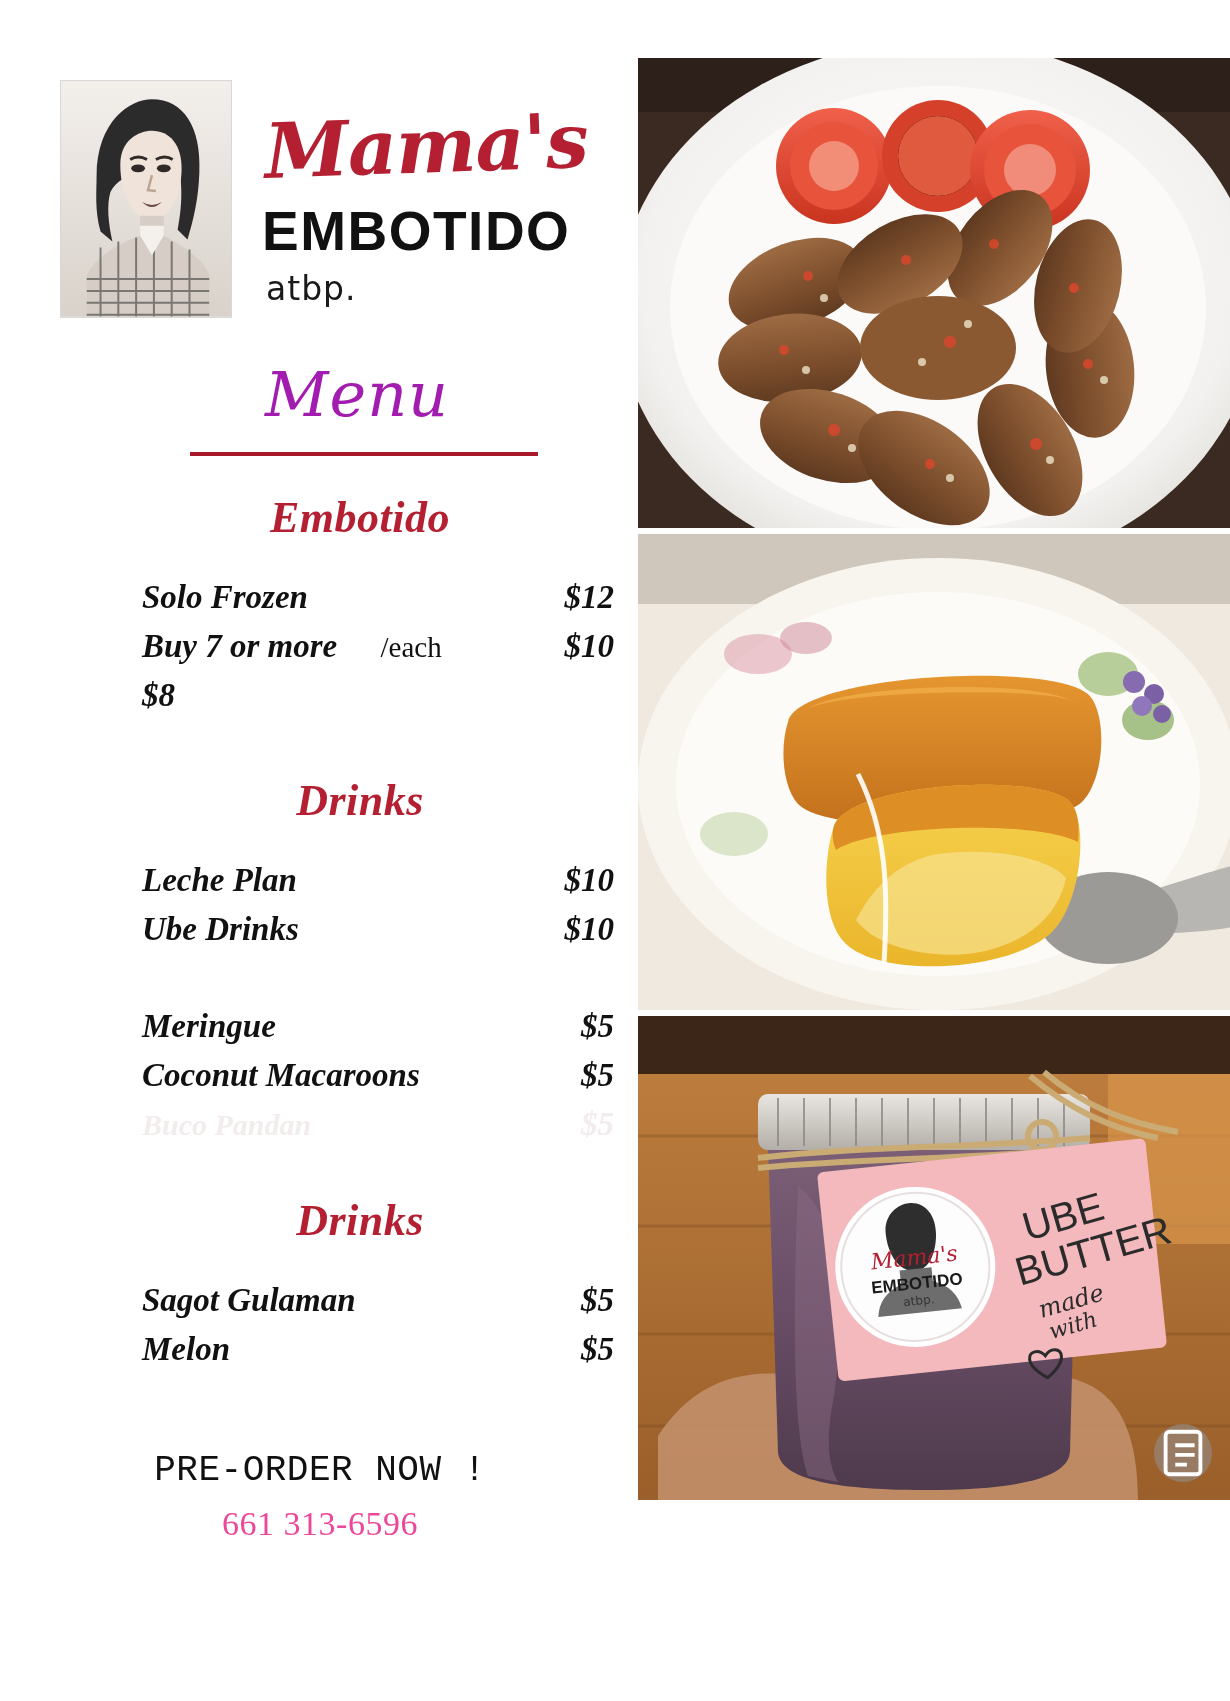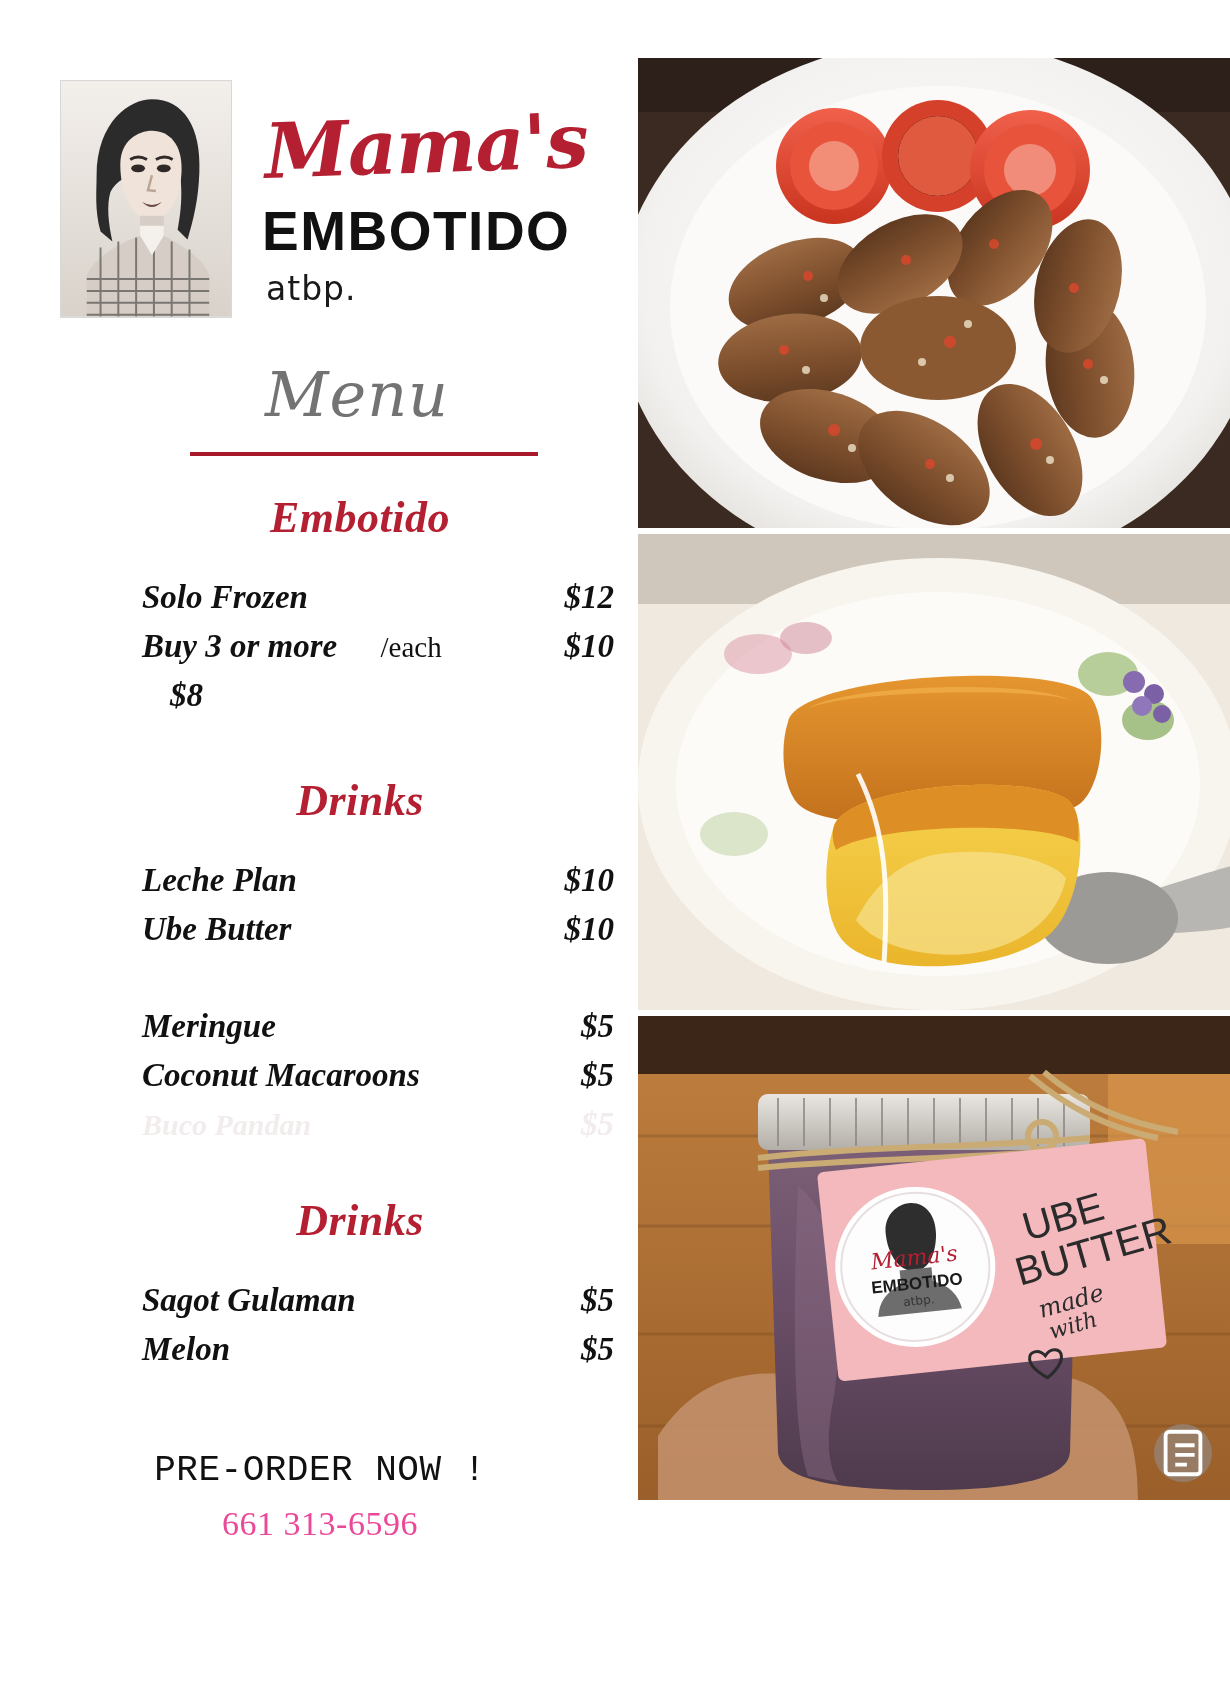--- a/index.html
+++ b/index.html
@@ -75,21 +75,21 @@
     margin: 10px 0 0 10px;
   }
 
   
   .menu-word {
     position: absolute;
     left: 265px; top: 358px;
     font-family: "DejaVu Serif", serif;
     font-style: italic;
     font-size: 62px;
-    color: #737373;
+    color: #a21caf;
     letter-spacing: 1px;
     text-align: center;
   }
   .menu-rule {
     position: absolute;
     left: 190px; top: 452px;
     width: 348px; height: 4px;
     background: #a9192c;
   }
 
@@ -127,21 +127,20 @@
     font-style: normal;
     font-size: 29px;
     margin-left: 35px;
   }
   .row .price {
     font-family: "Liberation Serif", serif;
     font-weight: 700;
     font-style: italic;
     font-size: 33px;
     white-space: nowrap;
-    margin-left: 28px;
   }
   .row.faded { color: #e9dfe0; }
   .row.faded .price { color: #e9dfe0; }
   .row.ghost { color: #f2ecec; font-size: 30px; }
 
   
   .footer {
     position: absolute;
     left: 0; top: 1450px;
     width: 640px;
@@ -232,38 +231,38 @@
   <div class="menu-rule"></div>
 
   <div class="section" style="top:492px;">
     <div class="section-title">Embotido</div>
     <div class="rows">
       <div class="row">
         <span class="item">Solo Frozen</span>
         <span class="price">$12</span>
       </div>
       <div class="row">
-        <span class="item"><span>Buy 3 or more</span> <span class="each">/each</span></span>
+        <span class="item"><span>Buy 7 or more</span> <span class="each">/each</span></span>
         <span class="price">$10</span>
       </div>
       <div class="row">
         <span class="price">$8</span>
       </div>
     </div>
   </div>
 
   <div class="section" style="top:775px;">
     <div class="section-title">Drinks</div>
     <div class="rows">
       <div class="row">
         <span class="item">Leche Plan</span>
         <span class="price">$10</span>
       </div>
       <div class="row">
-        <span class="item">Ube Butter</span>
+        <span class="item">Ube Drinks</span>
         <span class="price">$10</span>
       </div>
       <div class="row faded">
         <span class="item">&nbsp;</span>
         <span class="price">&nbsp;</span>
       </div>
       <div class="row">
         <span class="item">Meringue</span>
         <span class="price">$5</span>
       </div>

